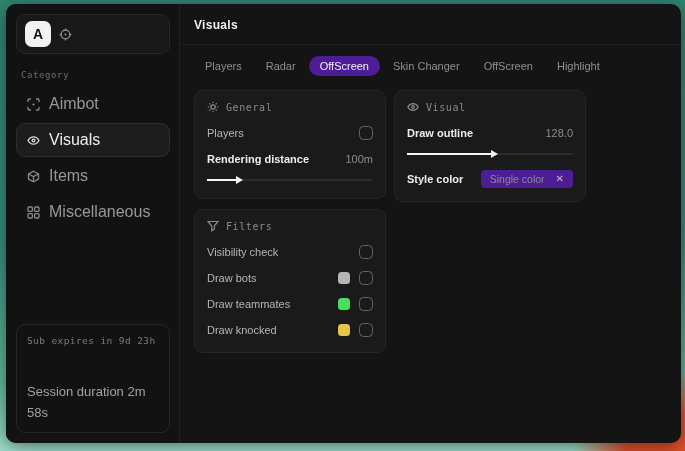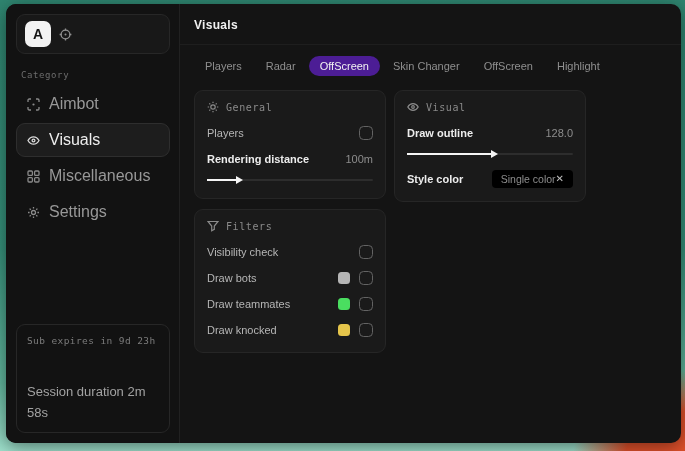--- a/index.html
+++ b/index.html
@@ -118,22 +118,22 @@
     position: absolute; left: 0; top: 4px; height: 2px; background: #f5f5f5;
   }
   .slider-fill::after {
     content: ""; position: absolute; right: -6px; top: -3px;
     width: 0; height: 0;
     border-left: 7px solid #f5f5f5;
     border-top: 4px solid transparent;
     border-bottom: 4px solid transparent;
   }
   .chip {
-    display: flex; align-items: center; 
-    background: #000000; border-radius: 4px;
+    display: flex; align-items: center; gap: 11px;
+    background: #4c1d95; border-radius: 4px;
     padding: 3px 9px; cursor: default;
   }
   .chip-label { font-size: 10.5px; color: #8d8d8d; }
   .chip-close { font-size: 10px; color: #c0c0c0; line-height: 1; }
   svg { display: block; }
 </style>
 </head>
 <body>
 
 <div class="window">
@@ -166,42 +166,42 @@
     <div class="nav-item selected">
       <span class="nicon">
         <svg width="13" height="13" viewBox="0 0 13 13" fill="none" stroke="currentColor" stroke-width="1.3">
           <path d="M1 6.5S3 2.8 6.5 2.8 12 6.5 12 6.5s-2 3.7-5.5 3.7S1 6.5 1 6.5z"></path>
           <circle cx="6.5" cy="6.5" r="1.4"></circle>
         </svg>
       </span>
       <span>Visuals</span>
     </div>
 
+    <div class="nav-item">
+      <span class="nicon">
+        <svg width="13" height="13" viewBox="0 0 13 13" fill="none" stroke="currentColor" stroke-width="1.3">
+          <path d="M6.5 1.2 11.5 3.9v5.2L6.5 11.8 1.5 9.1V3.9z"></path>
+          <path d="M1.6 4 6.5 6.6 11.4 4M6.5 6.6v5"></path>
+        </svg>
+      </span>
+      <span>Items</span>
+    </div>
 
     <div class="nav-item">
       <span class="nicon">
         <svg width="13" height="13" viewBox="0 0 13 13" fill="none" stroke="currentColor" stroke-width="1.3">
           <rect x="1" y="1" width="4.4" height="4.4" rx="1"></rect>
           <rect x="7.6" y="1" width="4.4" height="4.4" rx="1"></rect>
           <rect x="1" y="7.6" width="4.4" height="4.4" rx="1"></rect>
           <rect x="7.6" y="7.6" width="4.4" height="4.4" rx="1"></rect>
         </svg>
       </span>
       <span>Miscellaneous</span>
     </div>
 
-    <div class="nav-item">
-      <span class="nicon">
-        <svg width="13" height="13" viewBox="0 0 13 13" fill="none" stroke="currentColor" stroke-width="1.3">
-          <circle cx="6.5" cy="6.5" r="2"></circle>
-          <path d="M6.5 1v1.6M6.5 10.4V12M1 6.5h1.6M10.4 6.5H12M2.6 2.6l1.2 1.2M9.2 9.2l1.2 1.2M10.4 2.6 9.2 3.8M3.8 9.2l-1.2 1.2"></path>
-        </svg>
-      </span>
-      <span>Settings</span>
-    </div>
 
     <div class="sidebar-footer">
       <div class="footer-line1">Sub expires in 9d 23h</div>
       <div class="footer-line2">Session duration 2m 58s</div>
     </div>
   </div>
 
   <div class="main">
 
     <div class="main-header">

